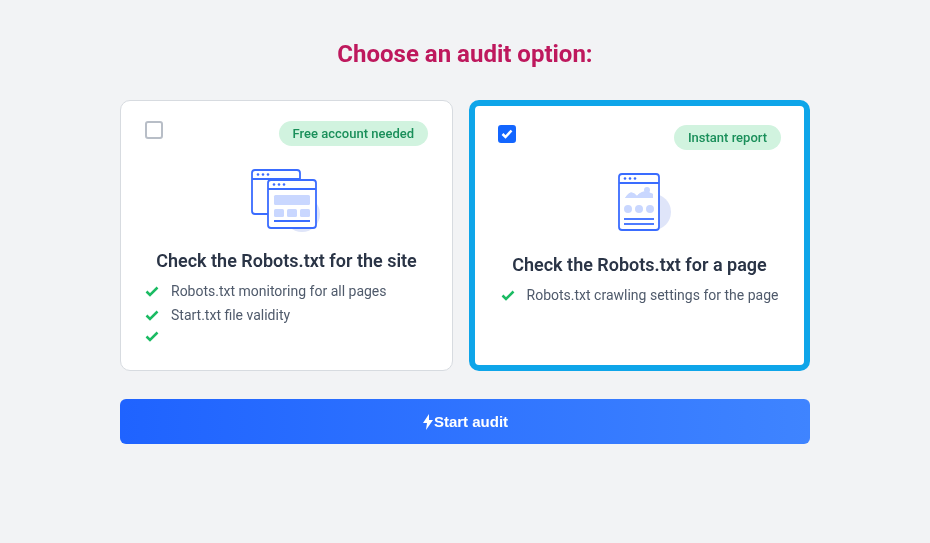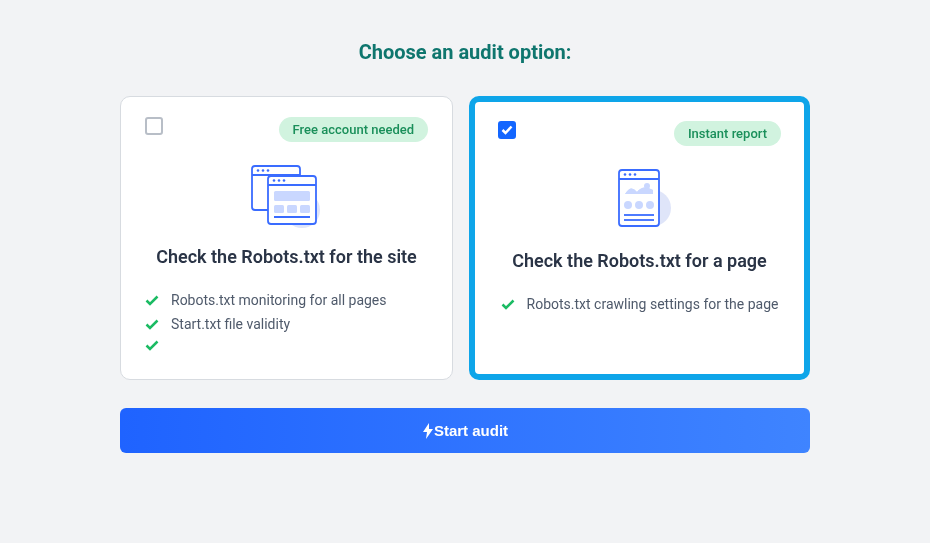--- a/index.html
+++ b/index.html
@@ -8,22 +8,22 @@
       background: #f2f3f5;
       width: 930px;
       height: 543px;
       overflow: hidden;
     }
     .container {
       padding: 40px 120px 0;
     }
     h1 {
       text-align: center;
-      color: #0f766e;
-      font-size: 20px;
+      color: #be185d;
+      font-size: 24px;
       font-weight: 700;
       margin-bottom: 32px;
     }
     .cards {
       display: flex;
       gap: 16px;
       margin-bottom: 28px;
       justify-content: center;
     }
     .card {
@@ -86,21 +86,21 @@
       height: 70px;
     }
     .illustration svg {
       display: block;
     }
     .card-title {
       text-align: center;
       color: #2a3446;
       font-size: 18px;
       font-weight: 600;
-      margin-bottom: 21px;
+      margin-bottom: 8px;
     }
     .feature-list {
       list-style: none;
     }
     .feature-list li {
       display: flex;
       align-items: center;
       gap: 12px;
       color: #4f5a6b;
       font-size: 14px;

